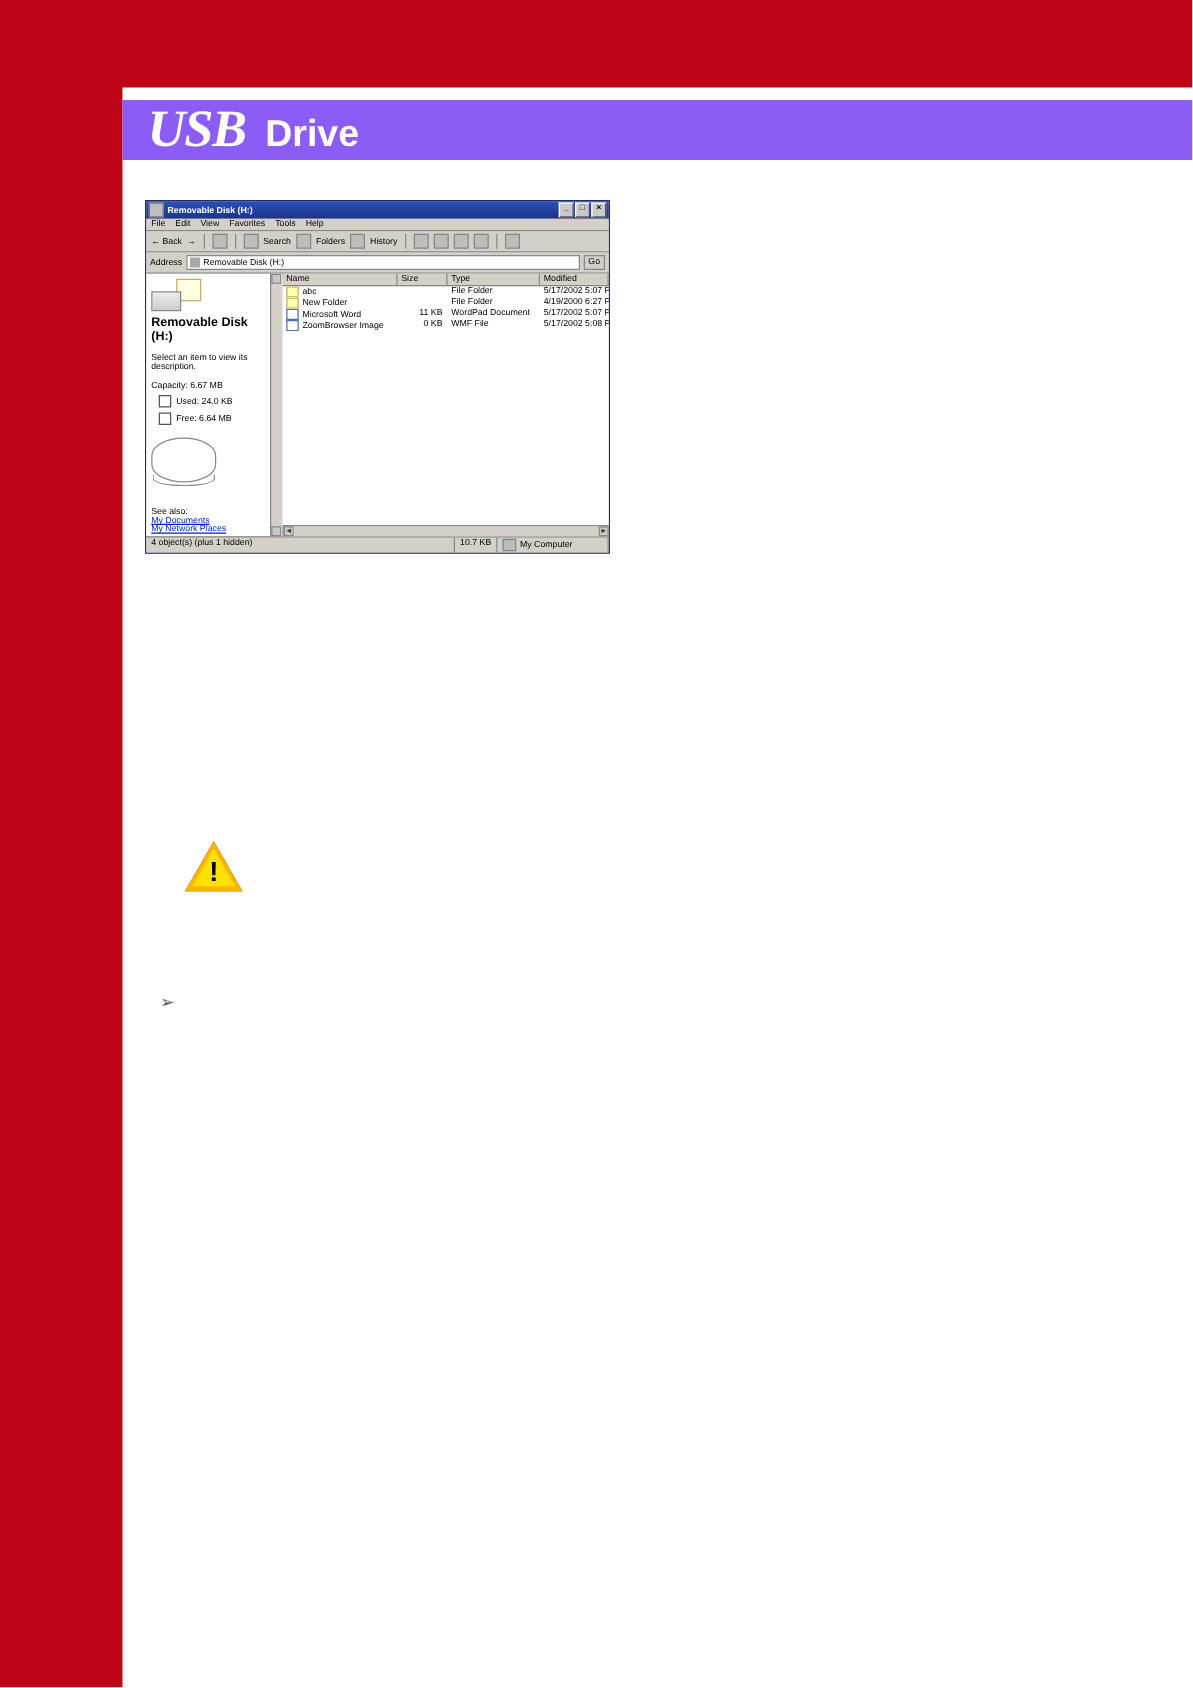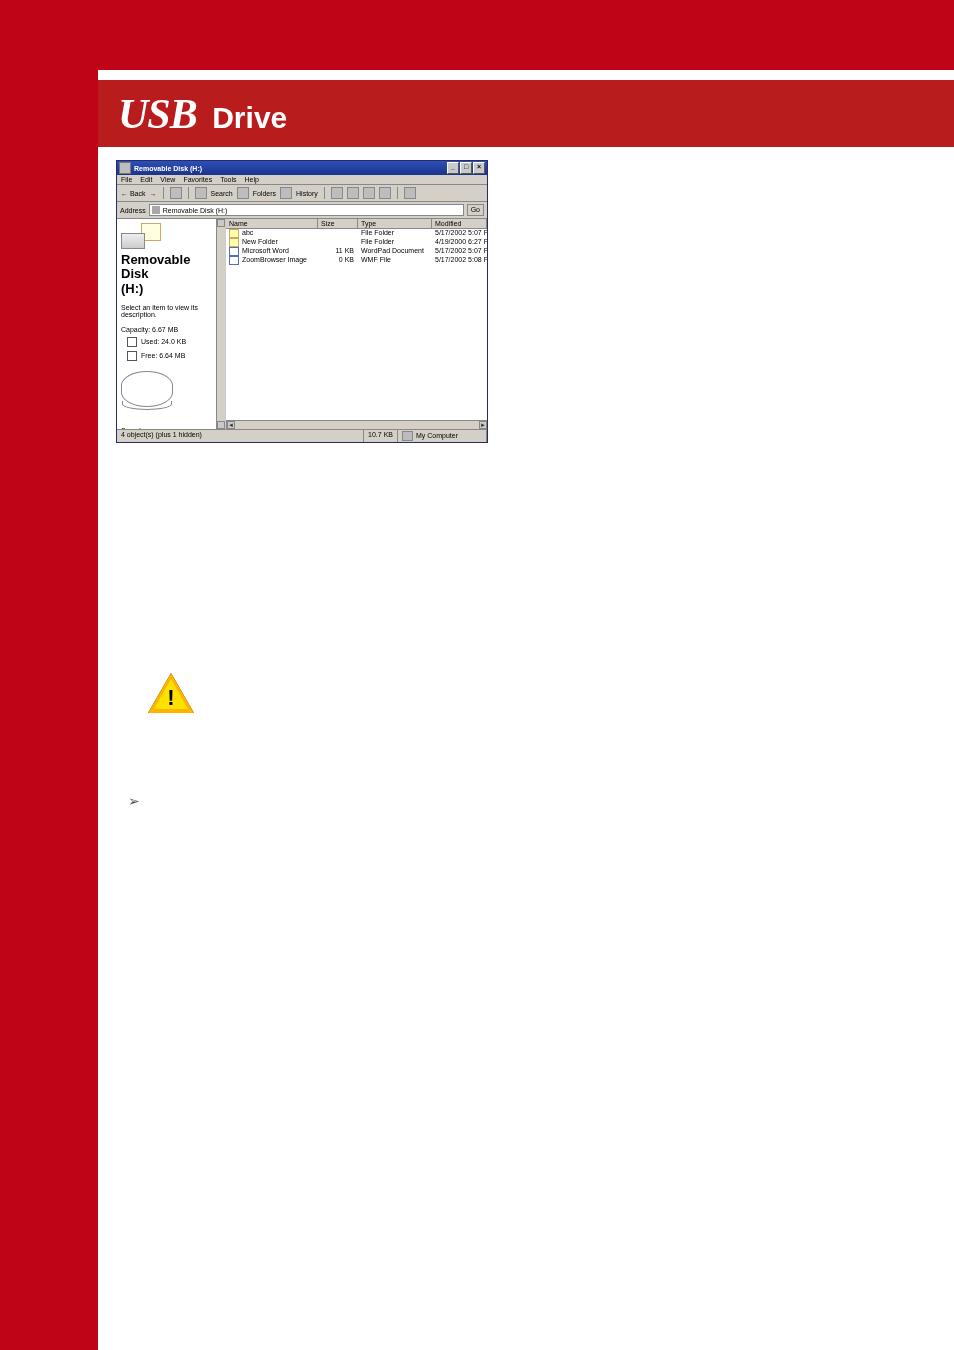--- a/index.html
+++ b/index.html
@@ -28,22 +28,22 @@
     left: 0; top: 0;
     width: 98px;
     height: 100%;
     background: #c00418;
   }
   .header-band {
     position: absolute;
     left: 98px;
     top: 80px;
     right: 0;
-    height: 67px;
-    background: #b91c1c;
+    height: 48px;
+    background: #8b5cf6;
     display: flex;
     align-items: center;
   }
   .logo {
     font-family: "Comic Sans MS", "Brush Script MT", cursive;
     font-style: italic;
     font-weight: bold;
     font-size: 42px;
     color: #fff;
     margin-left: 20px;
@@ -201,21 +201,21 @@
     width: 22px; height: 14px;
     background: linear-gradient(#eee, #ccc);
     border: 1px solid #888;
   }
   .side .drive-art .box2 {
     position: absolute; right: 0; top: 0;
     width: 18px; height: 16px;
     background: #ffffe0;
     border: 1px solid #caa96a;
   }
-  .side .disk-title { font-weight: bold; font-size: 13px; line-height: 1.1; }
+  .side .disk-title { font-weight: bold; font-size: 10px; line-height: 1.1; }
   .side .note { margin-top: 8px; }
   .side .cap { margin-top: 8px; }
   .side .stat { display: flex; align-items: center; gap: 4px; margin-top: 4px; margin-left: 6px; }
   .side .swatch { width: 8px; height: 8px; border: 1px solid #555; background: #fff; }
   .pie {
     margin-top: 10px;
     width: 50px; height: 34px;
     border: 1px solid #888;
     border-radius: 50% / 40%;
     position: relative;

